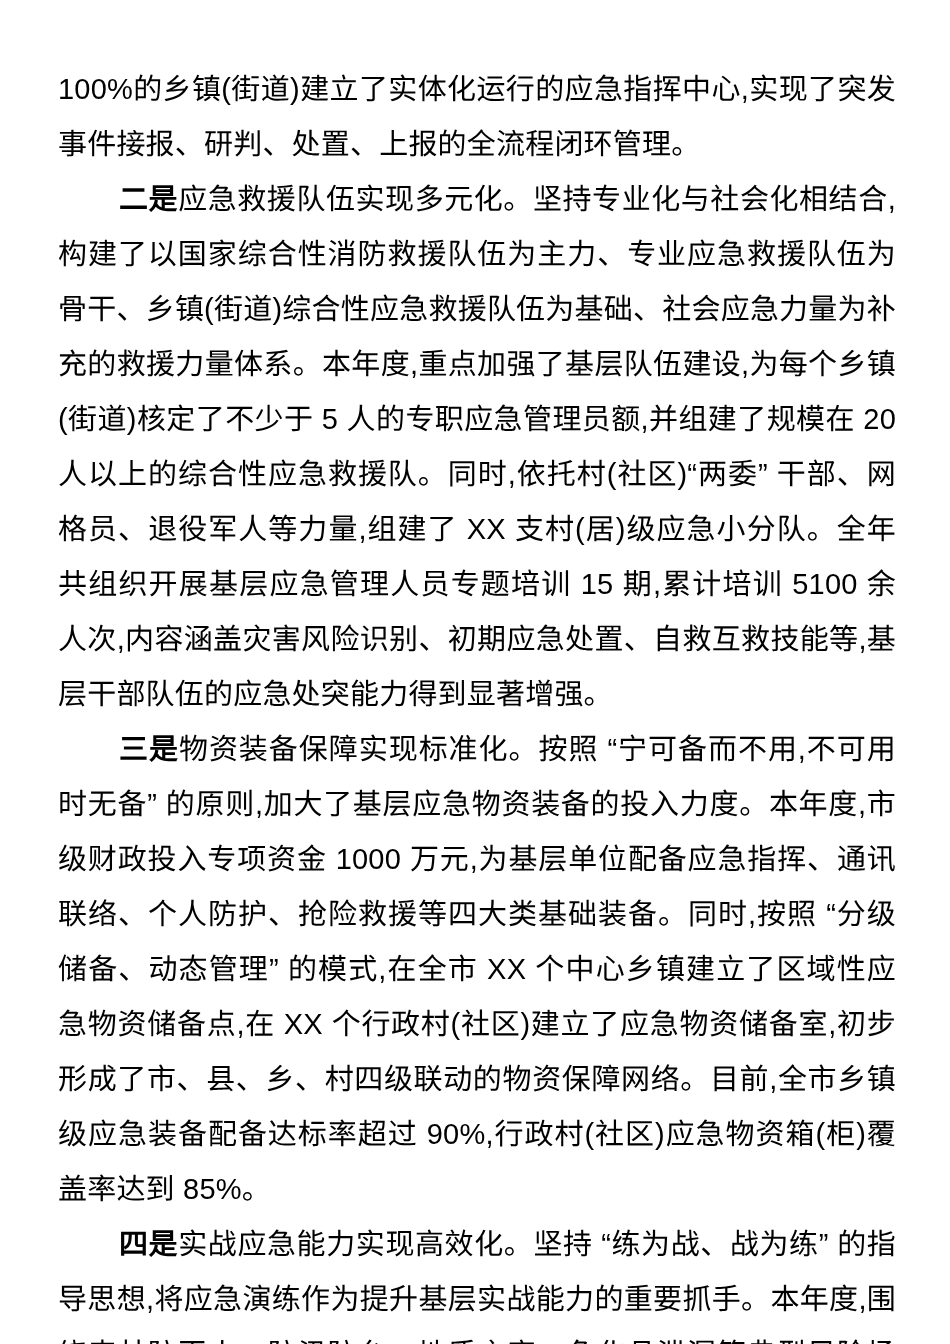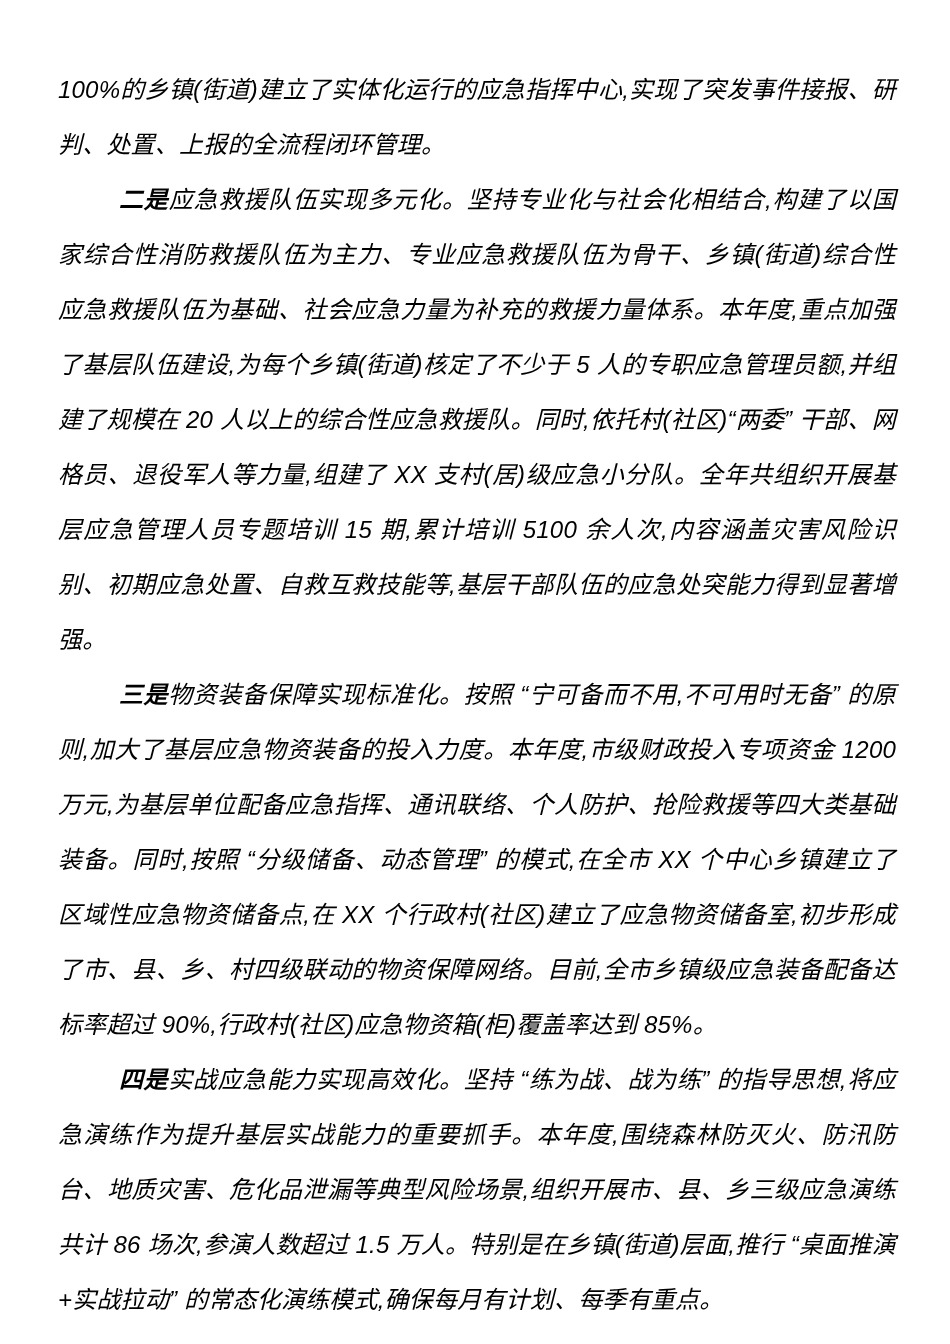--- a/index.html
+++ b/index.html
@@ -22,29 +22,28 @@
     box-sizing: border-box;
   }
   .text-column {
     position: absolute;
     left: 58px;
     top: 62px;
     width: 838px;
   }
   p.para {
     margin: 0 0 0 0;
-    font-size: 24px;
+    font-size: 29px;
     line-height: 55px;
     letter-spacing: 0.2px;
     text-align: justify;
     text-justify: inter-character;
     text-align-last: left;
     word-break: break-all;
     white-space: normal;
-    font-style: italic;
   }
   p.para.indent {
     text-indent: 61px;
   }
   .lead {
     font-weight: 700;
   }
   
   .text-column p.para {
     -webkit-hyphens: none;
@@ -54,18 +53,18 @@
 </head>
 <body>
 
 <div class="page">
   <div class="text-column">
 
     <p class="para"><span>100%的乡镇(街道)建立了实体化运行的应急指挥中心,实现了突发事件接报、研判、处置、上报的全流程闭环管理。</span></p>
 
     <p class="para indent"><span class="lead">二是</span><span>应急救援队伍实现多元化。坚持专业化与社会化相结合,构建了以国家综合性消防救援队伍为主力、专业应急救援队伍为骨干、乡镇(街道)综合性应急救援队伍为基础、社会应急力量为补充的救援力量体系。本年度,重点加强了基层队伍建设,为每个乡镇(街道)核定了不少于 5 人的专职应急管理员额,并组建了规模在 20 人以上的综合性应急救援队。同时,依托村(社区)“两委” 干部、网格员、退役军人等力量,组建了 XX 支村(居)级应急小分队。全年共组织开展基层应急管理人员专题培训 15 期,累计培训 5100 余人次,内容涵盖灾害风险识别、初期应急处置、自救互救技能等,基层干部队伍的应急处突能力得到显著增强。</span></p>
 
-    <p class="para indent"><span class="lead">三是</span><span>物资装备保障实现标准化。按照 “宁可备而不用,不可用时无备” 的原则,加大了基层应急物资装备的投入力度。本年度,市级财政投入专项资金 1200 万元,为基层单位配备应急指挥、通讯联络、个人防护、抢险救援等四大类基础装备。同时,按照 “分级储备、动态管理” 的模式,在全市 XX 个中心乡镇建立了区域性应急物资储备点,在 XX 个行政村(社区)建立了应急物资储备室,初步形成了市、县、乡、村四级联动的物资保障网络。目前,全市乡镇级应急装备配备达标率超过 90%,行政村(社区)应急物资箱(柜)覆盖率达到 85%。</span></p>
+    <p class="para indent"><span class="lead">三是</span><span>物资装备保障实现标准化。按照 “宁可备而不用,不可用时无备” 的原则,加大了基层应急物资装备的投入力度。本年度,市级财政投入专项资金 1000 万元,为基层单位配备应急指挥、通讯联络、个人防护、抢险救援等四大类基础装备。同时,按照 “分级储备、动态管理” 的模式,在全市 XX 个中心乡镇建立了区域性应急物资储备点,在 XX 个行政村(社区)建立了应急物资储备室,初步形成了市、县、乡、村四级联动的物资保障网络。目前,全市乡镇级应急装备配备达标率超过 90%,行政村(社区)应急物资箱(柜)覆盖率达到 85%。</span></p>
 
     <p class="para indent"><span class="lead">四是</span><span>实战应急能力实现高效化。坚持 “练为战、战为练” 的指导思想,将应急演练作为提升基层实战能力的重要抓手。本年度,围绕森林防灭火、防汛防台、地质灾害、危化品泄漏等典型风险场景,组织开展市、县、乡三级应急演练共计 86 场次,参演人数超过 1.5 万人。特别是在乡镇(街道)层面,推行 “桌面推演+实战拉动” 的常态化演练模式,确保每月有计划、每季有重点。</span></p>
 
   </div>
 </div>
 
 </body></html>

